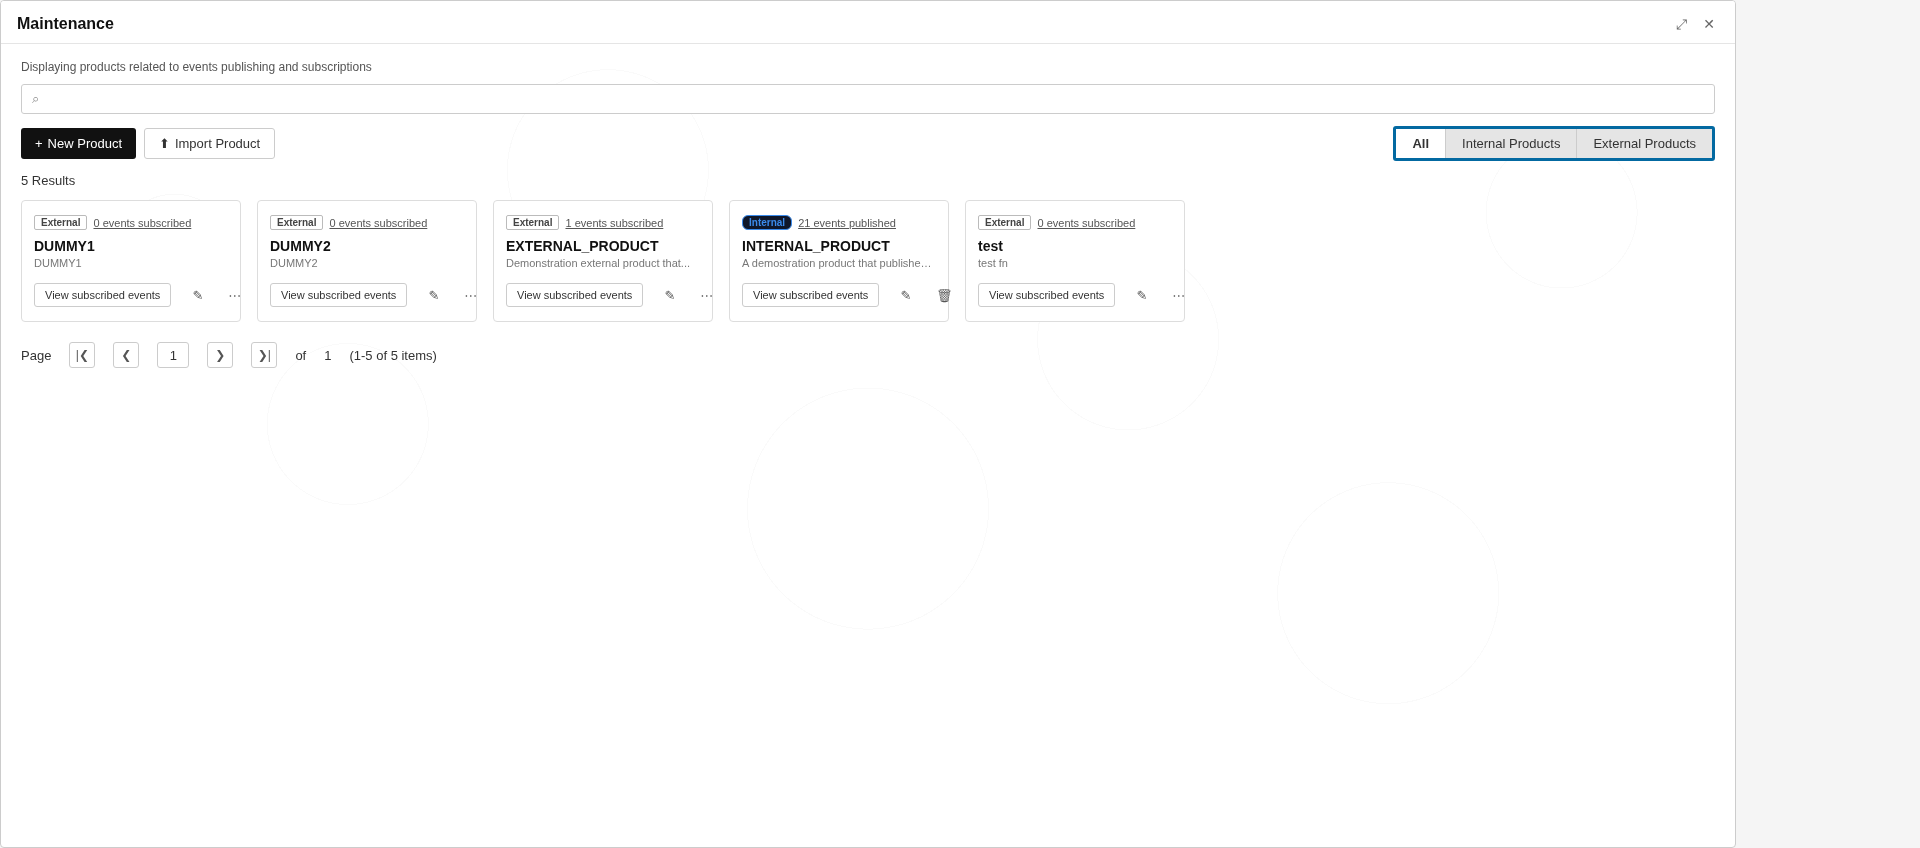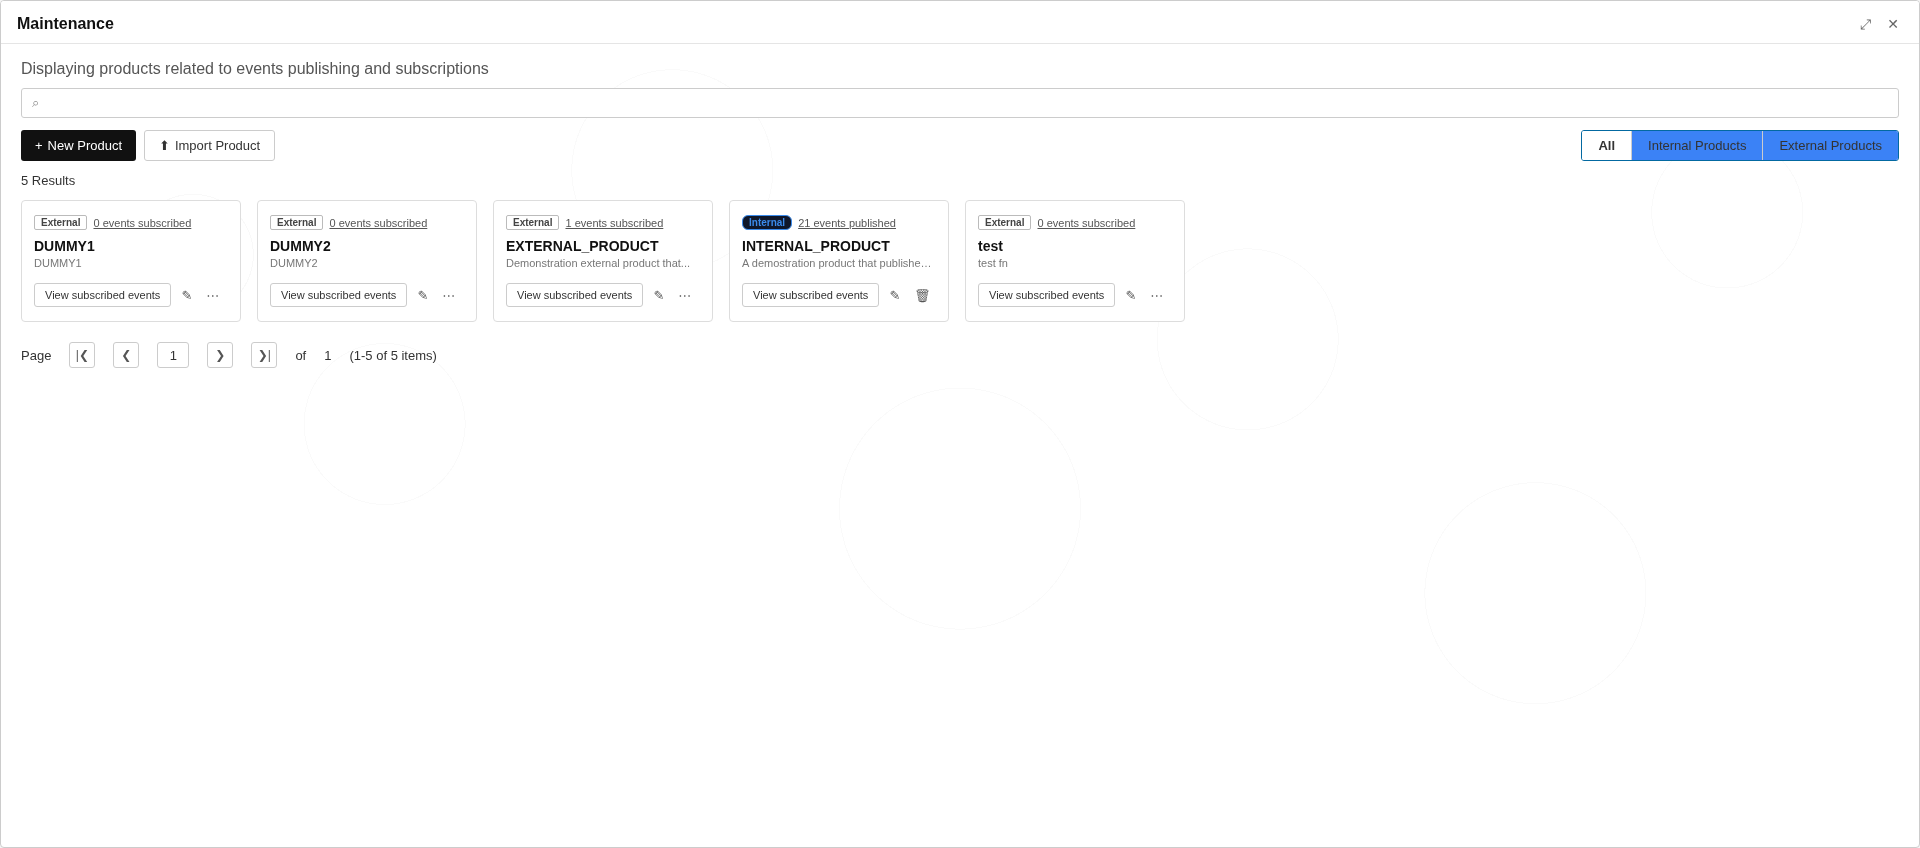--- a/index.html
+++ b/index.html
@@ -3,21 +3,21 @@
   <meta charset="utf-8">
   <style>
     * { box-sizing: border-box; margin: 0; padding: 0; }
     body {
       font-family: -apple-system, BlinkMacSystemFont, 'Segoe UI', sans-serif;
       font-size: 13px;
       background: #f5f5f5;
       color: #333;
     }
     .window {
-      width: 1920px;
+      width: 1736px;
       height: 848px;
       background: #fff;
       border: 1px solid #ccc;
       border-radius: 4px;
       overflow: hidden;
       position: relative;
       display: flex;
       flex-direction: column;
     }
     
@@ -67,21 +67,21 @@
     }
     .content {
       flex: 1;
       padding: 16px 20px;
       position: relative;
       z-index: 1;
       overflow: auto;
     }
     .subtitle {
       color: #555;
-      font-size: 16px;
+      font-size: 12px;
       margin-bottom: 10px;
     }
     .search-bar {
       display: flex;
       align-items: center;
       border: 1px solid #ccc;
       border-radius: 3px;
       padding: 6px 10px;
       background: #fff;
       margin-bottom: 12px;
@@ -130,27 +130,27 @@
       border-radius: 3px;
       padding: 7px 14px;
       font-size: 13px;
       cursor: pointer;
       display: flex;
       align-items: center;
       gap: 5px;
     }
     .filter-btns {
       display: flex;
-      border: 1px solid #0369a1;
+      border: 3px solid #0369a1;
       border-radius: 3px;
       overflow: hidden;
       align-items: center;
     }
     .filter-btn {
-      background: #3b82f6;
+      background: #e5e5e5;
       color: #333;
       border: none;
       border-right: 1px solid #ccc;
       padding: 7px 16px;
       font-size: 13px;
       cursor: pointer;
     }
     .filter-btn:last-child { border-right: none; }
     .filter-btn.active {
       background: #fff;
@@ -213,21 +213,21 @@
       color: #777;
       margin-bottom: 10px;
       min-height: 16px;
       white-space: nowrap;
       overflow: hidden;
       text-overflow: ellipsis;
     }
     .card-actions {
       display: flex;
       align-items: center;
-      gap: 6px;
+      gap: 17px;
       margin-top: 2px;
     }
     .btn-view {
       background: #fff;
       color: #333;
       border: 1px solid #ccc;
       border-radius: 3px;
       padding: 5px 10px;
       font-size: 11px;
       cursor: pointer;

